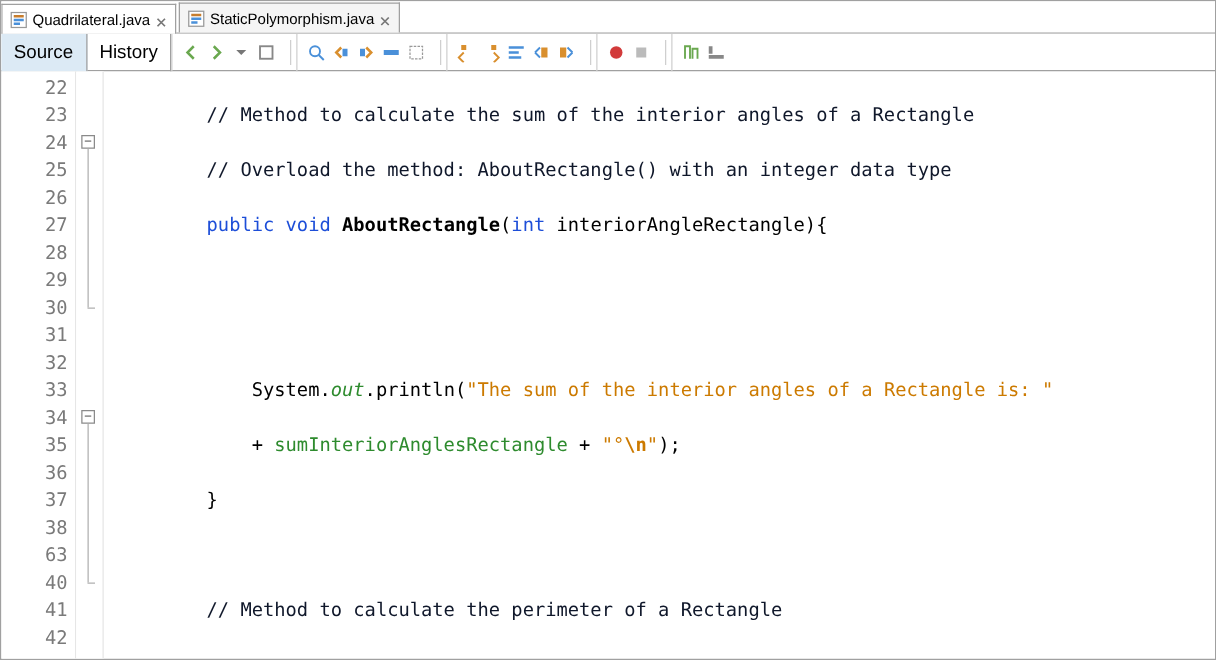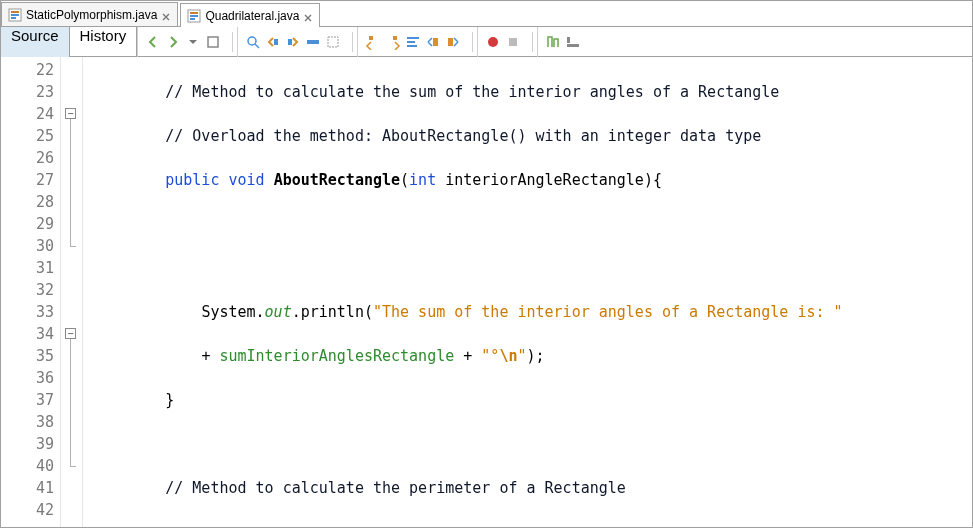--- a/index.html
+++ b/index.html
@@ -25,21 +25,21 @@
   .tab .close { width:10px; height:10px; display:inline-block; }
   .tab .close svg { width:10px; height:10px; }
   .tab-label { font-size:12px; color:#000; }
 
   
   .sub-bar {
     display:flex; align-items:center; height:30px; border-bottom:1px solid #a0a0a0;
     background:#fff;
   }
   .sub-tab {
-    height:30px; padding:0 10px; display:flex; align-items:flex-start;
+    height:30px; padding:0 10px; display:flex; align-items:center;
     border-right:1px solid #a0a0a0; cursor:pointer;
     font-size:15px;
   }
   .sub-tab.active { background:#dceaf5; }
   .tb-group { display:flex; align-items:center; height:30px; padding:0 6px; gap:2px; border-left:1px solid #d0d0d0; }
   .tb-btn { width:18px; height:18px; display:flex; align-items:center; justify-content:center; cursor:pointer; }
   .tb-btn svg { width:16px; height:16px; }
   .sep { width:1px; height:20px; background:#cfcfcf; margin:0 4px; }
 
   
@@ -83,46 +83,46 @@
   .esc { color:#cc7a00; font-weight:bold; }
   .fld { color:#2e8b2e; }
   .fld-it { color:#2e8b2e; font-style:italic; }
   .pl { color:#000; }
 
 </style>
 </head>
 <body>
 
 <div class="tab-bar">
+  <div class="tab active">
+    <span class="file-icon">
+      <svg viewBox="0 0 14 14">
+          <rect x="1" y="1" width="12" height="12" fill="#fff" stroke="#999"></rect>
+          <rect x="3" y="3" width="8" height="2" fill="#c77d2d"></rect>
+          <rect x="3" y="6" width="8" height="2" fill="#4a90d9"></rect>
+          <rect x="3" y="9" width="5" height="2" fill="#4a90d9"></rect>
+        </svg>
+    </span>
+    <span class="tab-label">Quadrilateral.java</span>
+    <span class="close">
+      <svg viewBox="0 0 10 10">
+          <path d="M2 2 L8 8 M8 2 L2 8" stroke="#777" stroke-width="1.4"></path>
+        </svg>
+    </span>
+  </div>
   <div class="tab">
     <span class="file-icon">
       <svg viewBox="0 0 14 14">
           <rect x="1" y="1" width="12" height="12" fill="#fff" stroke="#999"></rect>
           <rect x="3" y="3" width="8" height="2" fill="#c77d2d"></rect>
           <rect x="3" y="6" width="8" height="2" fill="#4a90d9"></rect>
           <rect x="3" y="9" width="5" height="2" fill="#4a90d9"></rect>
         </svg>
     </span>
     <span class="tab-label">StaticPolymorphism.java</span>
-    <span class="close">
-      <svg viewBox="0 0 10 10">
-          <path d="M2 2 L8 8 M8 2 L2 8" stroke="#777" stroke-width="1.4"></path>
-        </svg>
-    </span>
-  </div>
-  <div class="tab active">
-    <span class="file-icon">
-      <svg viewBox="0 0 14 14">
-          <rect x="1" y="1" width="12" height="12" fill="#fff" stroke="#999"></rect>
-          <rect x="3" y="3" width="8" height="2" fill="#c77d2d"></rect>
-          <rect x="3" y="6" width="8" height="2" fill="#4a90d9"></rect>
-          <rect x="3" y="9" width="5" height="2" fill="#4a90d9"></rect>
-        </svg>
-    </span>
-    <span class="tab-label">Quadrilateral.java</span>
     <span class="close">
       <svg viewBox="0 0 10 10">
           <path d="M2 2 L8 8 M8 2 L2 8" stroke="#777" stroke-width="1.4"></path>
         </svg>
     </span>
   </div>
 </div>
 
 <div class="sub-bar">
   <div class="sub-tab active">
@@ -261,21 +261,21 @@
       <div class="ln">29</div>
       <div class="ln">30</div>
       <div class="ln">31</div>
       <div class="ln">32</div>
       <div class="ln">33</div>
       <div class="ln">34</div>
       <div class="ln">35</div>
       <div class="ln">36</div>
       <div class="ln">37</div>
       <div class="ln">38</div>
-      <div class="ln">39</div>
+      <div class="ln">63</div>
       <div class="ln">40</div>
       <div class="ln">41</div>
       <div class="ln">42</div>
     </div>
   <div class="gutter-fold" id="gutter-fold">
       <div class="fold-mark" style="top:51px">−</div>
       <div class="fold-line" style="top:62px;height:127px"></div>
       <div class="fold-end" style="top:189px"></div>
       <div class="fold-mark" style="top:271px">−</div>
       <div class="fold-line" style="top:282px;height:127px"></div>

